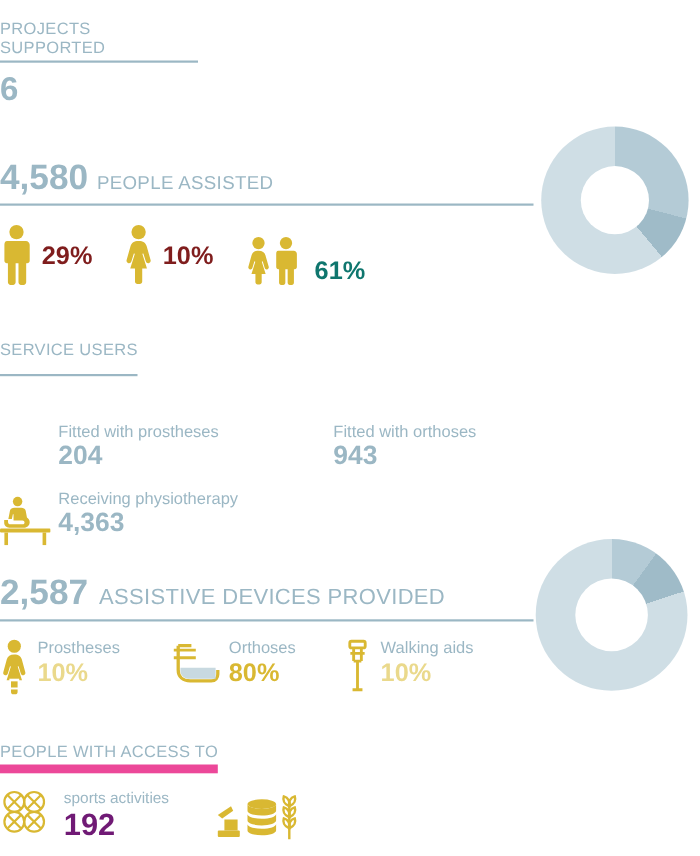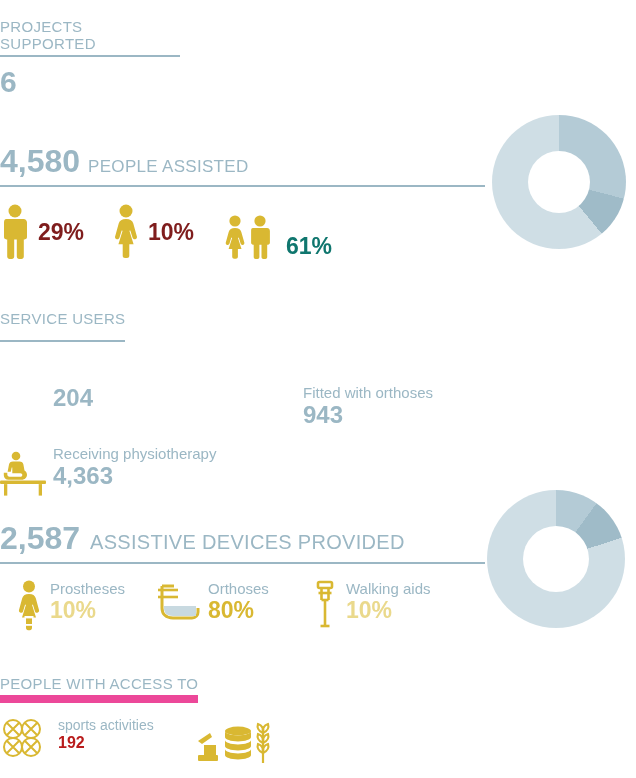--- a/index.html
+++ b/index.html
@@ -66,21 +66,21 @@
   .dev-pct{font-size:23px;font-weight:700;color:#d9b832;line-height:1.2;}
   .dev-pct.light{color:#ead98c;}
 
   
   #access{position:absolute;left:0;top:675px;width:470px;}
   #access .sec-title{display:inline-block;border-bottom:8px solid #ec4899;padding-bottom:3px;}
   .acc-row{position:relative;height:70px;margin-top:14px;}
   .acc-item{position:absolute;top:0;display:flex;align-items:flex-start;}
   .acc-txt{margin-left:8px;}
   .acc-label{font-size:14px;color:#9bb7c4;}
-  .acc-num{font-size:16px;font-weight:700;color:#b91c1c;line-height:1.2;}
+  .acc-num{font-size:28px;font-weight:700;color:#701a75;line-height:1.2;}
   svg{display:block;}
 </style>
 </head>
 <body>
 
 <div id="projects">
   <div class="sec-title">PROJECTS SUPPORTED</div>
   <hr class="rule">
   <div class="num">6</div>
 </div>
@@ -136,20 +136,21 @@
 <div class="donut" id="donut1" style="background:conic-gradient(from 0deg, #b4cbd6 0deg 104.4deg, #9fbbc8 104.4deg 140.4deg, #cfdee5 140.4deg 360deg);">
   <div class="hole"></div>
 </div>
 
 <div id="service">
   <div class="sec-title">SERVICE USERS</div>
 
   <div class="su-grid" style="height:130px;">
 
     <div class="su-item" style="left:53px;top:22px;">
+      <div class="su-label">Fitted with prostheses</div>
       <div class="su-num">204</div>
     </div>
 
     <div class="su-item" style="left:303px;top:22px;width:200px;">
       <div class="su-label">Fitted with orthoses</div>
       <div class="su-num">943</div>
     </div>
 
     <div class="su-item" style="left:0px;top:88px;">
       <svg width="46" height="46" viewBox="0 0 46 46" aria-hidden="true">
@@ -175,21 +176,21 @@
   <div class="headline">
     <span class="hnum">2,587</span>
     <span class="hlbl">ASSISTIVE DEVICES PROVIDED</span>
   </div>
   <div class="rulewrap" style="margin-top:8px;">
       <hr class="rule">
     </div>
 
   <div class="dev-row">
 
-    <div class="dev-item" style="left:16px;">
+    <div class="dev-item" style="left:0px;">
       <span>
         <svg width="26" height="56" viewBox="0 0 26 56" aria-hidden="true">
           <g fill="#d9b832">
             <circle cx="13" cy="6.5" r="6"></circle>
             <path d="M13 14c-3.9 0-5.9 1.5-6.8 4.3L3 30.1c-.4 1.3.4 2.4 1.6 2.7 1.2.3 2.1-.4 2.5-1.6l2-6.6.8.3-3.9 12.5h4v10.7c0 1.2.9 2.1 2.1 2.1h1.8c1.2 0 2.1-.9 2.1-2.1V37.4h4L16.1 24.9l.8-.3 2 6.6c.4 1.2 1.3 1.9 2.5 1.6 1.2-.3 2-1.4 1.6-2.7l-3.2-11.8C18.9 15.5 16.9 14 13 14z"></path>
             <rect x="8.5" y="36" width="9" height="2.4" fill="#ffffff"></rect>
             <rect x="8.5" y="44" width="9" height="1.8" fill="#ffffff"></rect>
           </g>
         </svg>
       </span>

